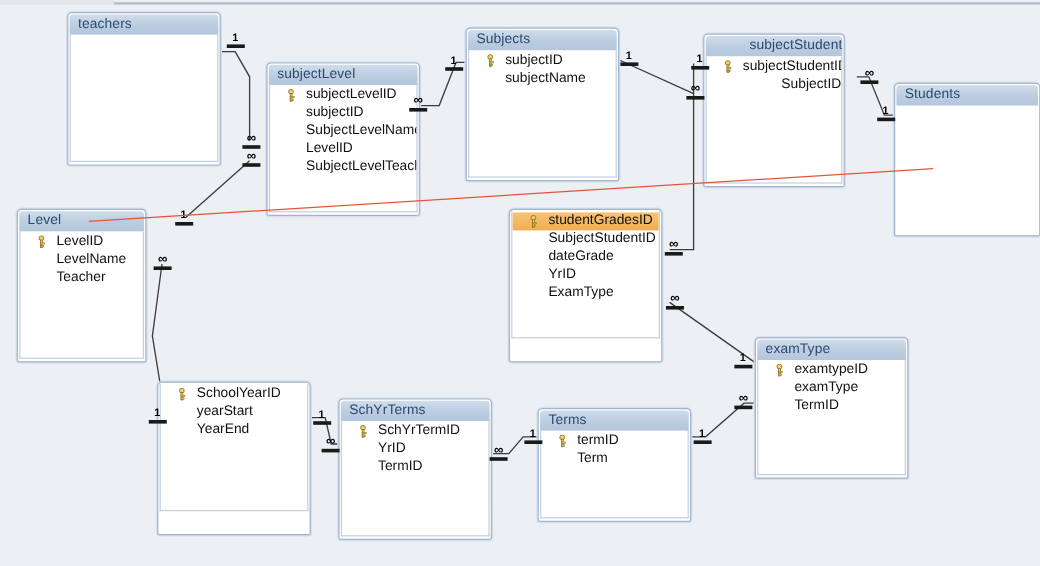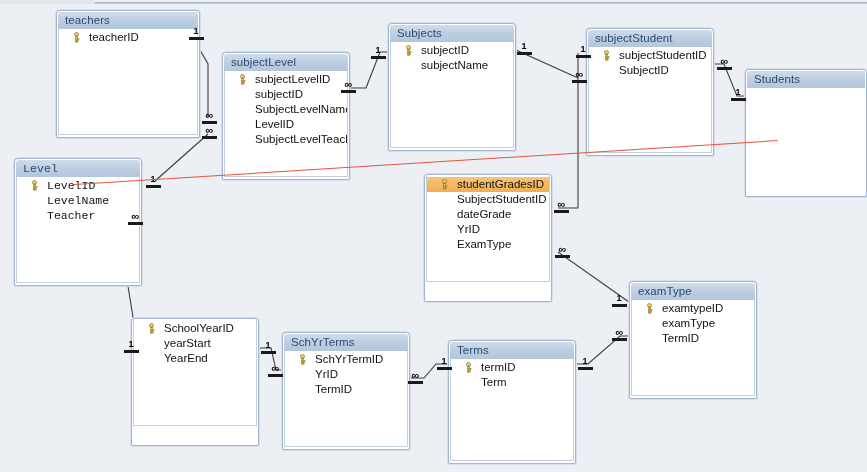--- a/index.html
+++ b/index.html
@@ -120,29 +120,23 @@
       <path d="M714,64 L724,64 L737,96 L747,96" fill="none" stroke="#3c3c3c" stroke-width="1.1"></path>
       <path d="M578,53 L578,208 L558,208" fill="none" stroke="#3c3c3c" stroke-width="1.1"></path>
       <path d="M558,252 L629,302" fill="none" stroke="#3c3c3c" stroke-width="1.1"></path>
       <path d="M135,220 L127,280 L138,348" fill="none" stroke="#3c3c3c" stroke-width="1.1"></path>
       <path d="M259,348 L271,348 L276,370 L288,370" fill="none" stroke="#3c3c3c" stroke-width="1.1"></path>
       <path d="M410,378 L424,378 L436,364 L450,364" fill="none" stroke="#3c3c3c" stroke-width="1.1"></path>
       <path d="M576,364 L588,364 L620,336 L632,336" fill="none" stroke="#3c3c3c" stroke-width="1.1"></path>
     </svg>
 
   <div id="tables-host">
-      <div class="tbl" style="left: 56px; top: 10px; width: 144px; height: 128px;">
+      <div class="tbl" style="left: 56px; top: 10px; width: 128px; height: 128px;">
         <div class="tbl-hdr">teachers</div>
         <div class="tbl-body">
-          <div class="fld"><svg class="keyicon" viewBox="0 0 9 11">
-              <rect x="2.5" y="0.5" width="4" height="4" rx="2" fill="#f2d16b" stroke="#8a6d1e" stroke-width="0.7"></rect>
-              <rect x="3.8" y="4" width="1.6" height="6.4" fill="#f2d16b" stroke="#8a6d1e" stroke-width="0.6"></rect>
-              <rect x="3.8" y="6.3" width="3.3" height="1.2" fill="#f2d16b" stroke="#8a6d1e" stroke-width="0.5"></rect>
-              <rect x="3.8" y="8.6" width="2.6" height="1.2" fill="#f2d16b" stroke="#8a6d1e" stroke-width="0.5"></rect>
-            </svg><span>teacherID</span></div>
         </div>
       </div>
       <div class="tbl" style="left: 222px; top: 52px; width: 128px; height: 128px;">
         <div class="tbl-hdr">subjectLevel</div>
         <div class="tbl-body">
           <div class="fld"><svg class="keyicon" viewBox="0 0 9 11">
               <rect x="2.5" y="0.5" width="4" height="4" rx="2" fill="#f2d16b" stroke="#8a6d1e" stroke-width="0.7"></rect>
               <rect x="3.8" y="4" width="1.6" height="6.4" fill="#f2d16b" stroke="#8a6d1e" stroke-width="0.6"></rect>
               <rect x="3.8" y="6.3" width="3.3" height="1.2" fill="#f2d16b" stroke="#8a6d1e" stroke-width="0.5"></rect>
               <rect x="3.8" y="8.6" width="2.6" height="1.2" fill="#f2d16b" stroke="#8a6d1e" stroke-width="0.5"></rect>
@@ -158,36 +152,36 @@
         <div class="tbl-body">
           <div class="fld"><svg class="keyicon" viewBox="0 0 9 11">
               <rect x="2.5" y="0.5" width="4" height="4" rx="2" fill="#f2d16b" stroke="#8a6d1e" stroke-width="0.7"></rect>
               <rect x="3.8" y="4" width="1.6" height="6.4" fill="#f2d16b" stroke="#8a6d1e" stroke-width="0.6"></rect>
               <rect x="3.8" y="6.3" width="3.3" height="1.2" fill="#f2d16b" stroke="#8a6d1e" stroke-width="0.5"></rect>
               <rect x="3.8" y="8.6" width="2.6" height="1.2" fill="#f2d16b" stroke="#8a6d1e" stroke-width="0.5"></rect>
             </svg><span>subjectID</span></div>
           <div class="fld"><span>subjectName</span></div>
         </div>
       </div>
-      <div class="tbl" style="left: 586px; top: 28px; width: 128px; height: 128px;">
+      <div class="tbl" style="left: 586px; top: 28px; width: 118px; height: 128px; text-align: right;">
         <div class="tbl-hdr">subjectStudent</div>
         <div class="tbl-body">
           <div class="fld"><svg class="keyicon" viewBox="0 0 9 11">
               <rect x="2.5" y="0.5" width="4" height="4" rx="2" fill="#f2d16b" stroke="#8a6d1e" stroke-width="0.7"></rect>
               <rect x="3.8" y="4" width="1.6" height="6.4" fill="#f2d16b" stroke="#8a6d1e" stroke-width="0.6"></rect>
               <rect x="3.8" y="6.3" width="3.3" height="1.2" fill="#f2d16b" stroke="#8a6d1e" stroke-width="0.5"></rect>
               <rect x="3.8" y="8.6" width="2.6" height="1.2" fill="#f2d16b" stroke="#8a6d1e" stroke-width="0.5"></rect>
             </svg><span>subjectStudentID</span></div>
           <div class="fld"><span>SubjectID</span></div>
         </div>
       </div>
       <div class="tbl" style="left: 745px; top: 69px; width: 122px; height: 128px;">
         <div class="tbl-hdr">Students</div>
       </div>
-      <div class="tbl" style="left: 14px; top: 158px; width: 128px; height: 128px; font-family: Liberation Mono, monospace;">
+      <div class="tbl" style="left: 14px; top: 174px; width: 108px; height: 128px;">
         <div class="tbl-hdr">Level</div>
         <div class="tbl-body">
           <div class="fld"><svg class="keyicon" viewBox="0 0 9 11">
               <rect x="2.5" y="0.5" width="4" height="4" rx="2" fill="#f2d16b" stroke="#8a6d1e" stroke-width="0.7"></rect>
               <rect x="3.8" y="4" width="1.6" height="6.4" fill="#f2d16b" stroke="#8a6d1e" stroke-width="0.6"></rect>
               <rect x="3.8" y="6.3" width="3.3" height="1.2" fill="#f2d16b" stroke="#8a6d1e" stroke-width="0.5"></rect>
               <rect x="3.8" y="8.6" width="2.6" height="1.2" fill="#f2d16b" stroke="#8a6d1e" stroke-width="0.5"></rect>
             </svg><span>LevelID</span></div>
           <div class="fld"><span>LevelName</span></div>
           <div class="fld"><span>Teacher</span></div>
@@ -238,21 +232,21 @@
           <div class="fld"><svg class="keyicon" viewBox="0 0 9 11">
               <rect x="2.5" y="0.5" width="4" height="4" rx="2" fill="#f2d16b" stroke="#8a6d1e" stroke-width="0.7"></rect>
               <rect x="3.8" y="4" width="1.6" height="6.4" fill="#f2d16b" stroke="#8a6d1e" stroke-width="0.6"></rect>
               <rect x="3.8" y="6.3" width="3.3" height="1.2" fill="#f2d16b" stroke="#8a6d1e" stroke-width="0.5"></rect>
               <rect x="3.8" y="8.6" width="2.6" height="1.2" fill="#f2d16b" stroke="#8a6d1e" stroke-width="0.5"></rect>
             </svg><span>SchYrTermID</span></div>
           <div class="fld"><span>YrID</span></div>
           <div class="fld"><span>TermID</span></div>
         </div>
       </div>
-      <div class="tbl" style="left: 448px; top: 340px; width: 128px; height: 124px;">
+      <div class="tbl" style="left: 448px; top: 340px; width: 128px; height: 95px;">
         <div class="tbl-hdr">Terms</div>
         <div class="tbl-body">
           <div class="fld"><svg class="keyicon" viewBox="0 0 9 11">
               <rect x="2.5" y="0.5" width="4" height="4" rx="2" fill="#f2d16b" stroke="#8a6d1e" stroke-width="0.7"></rect>
               <rect x="3.8" y="4" width="1.6" height="6.4" fill="#f2d16b" stroke="#8a6d1e" stroke-width="0.6"></rect>
               <rect x="3.8" y="6.3" width="3.3" height="1.2" fill="#f2d16b" stroke="#8a6d1e" stroke-width="0.5"></rect>
               <rect x="3.8" y="8.6" width="2.6" height="1.2" fill="#f2d16b" stroke="#8a6d1e" stroke-width="0.5"></rect>
             </svg><span>termID</span></div>
           <div class="fld"><span>Term</span></div>
         </div>

